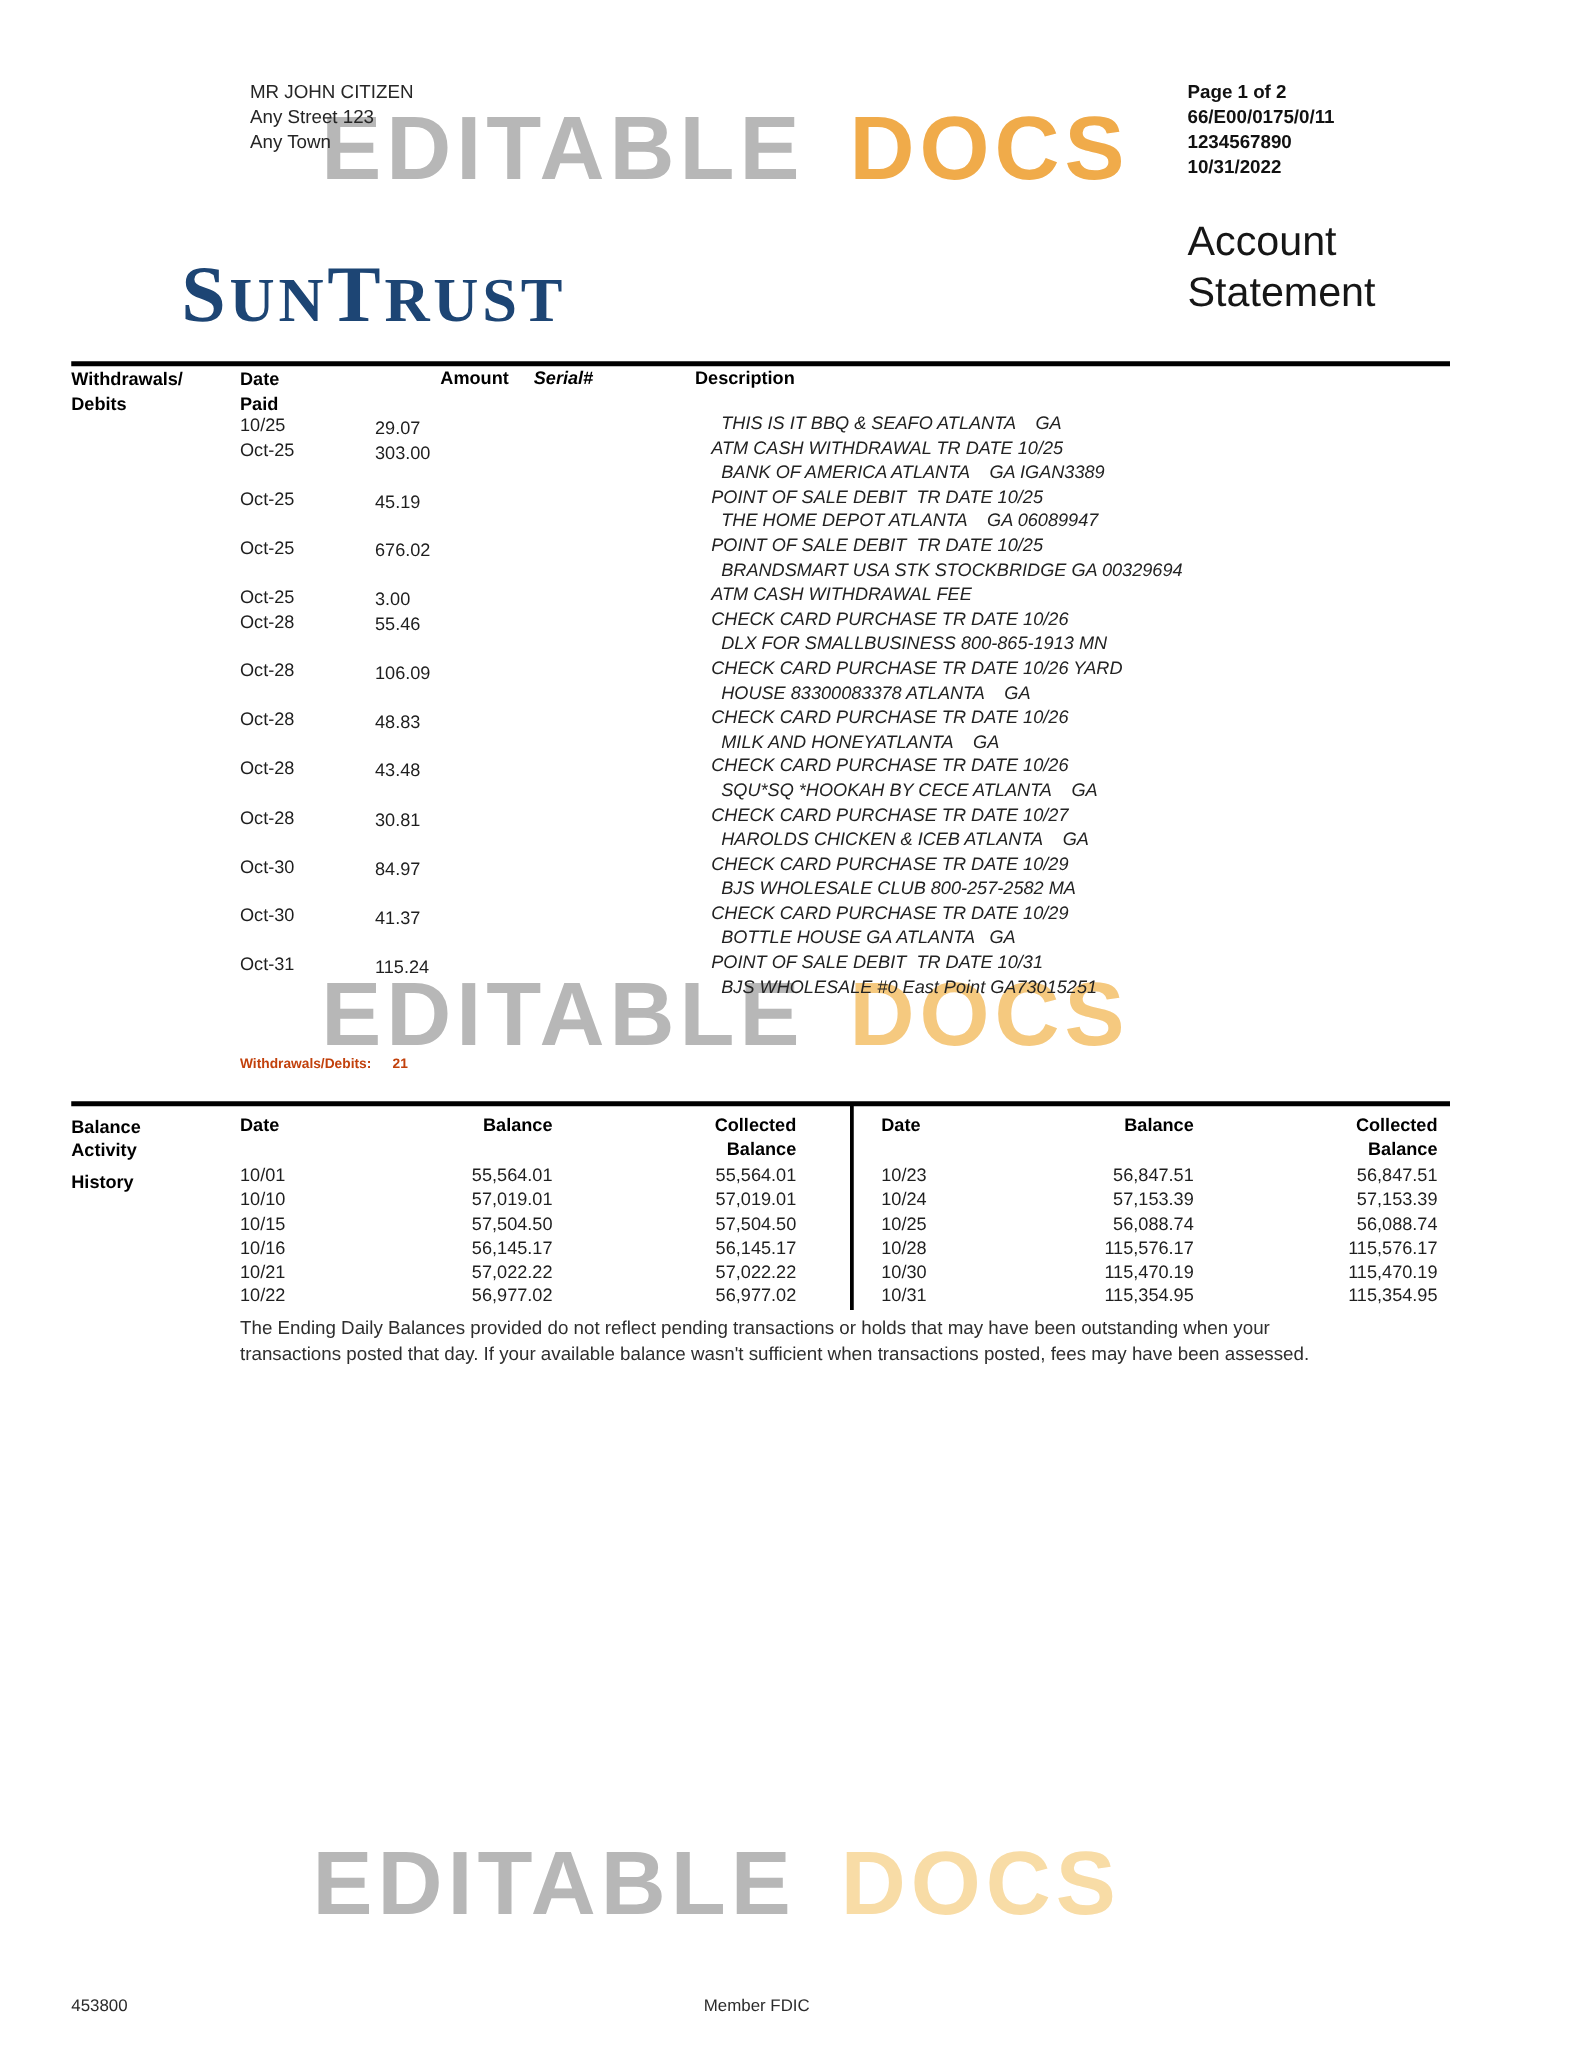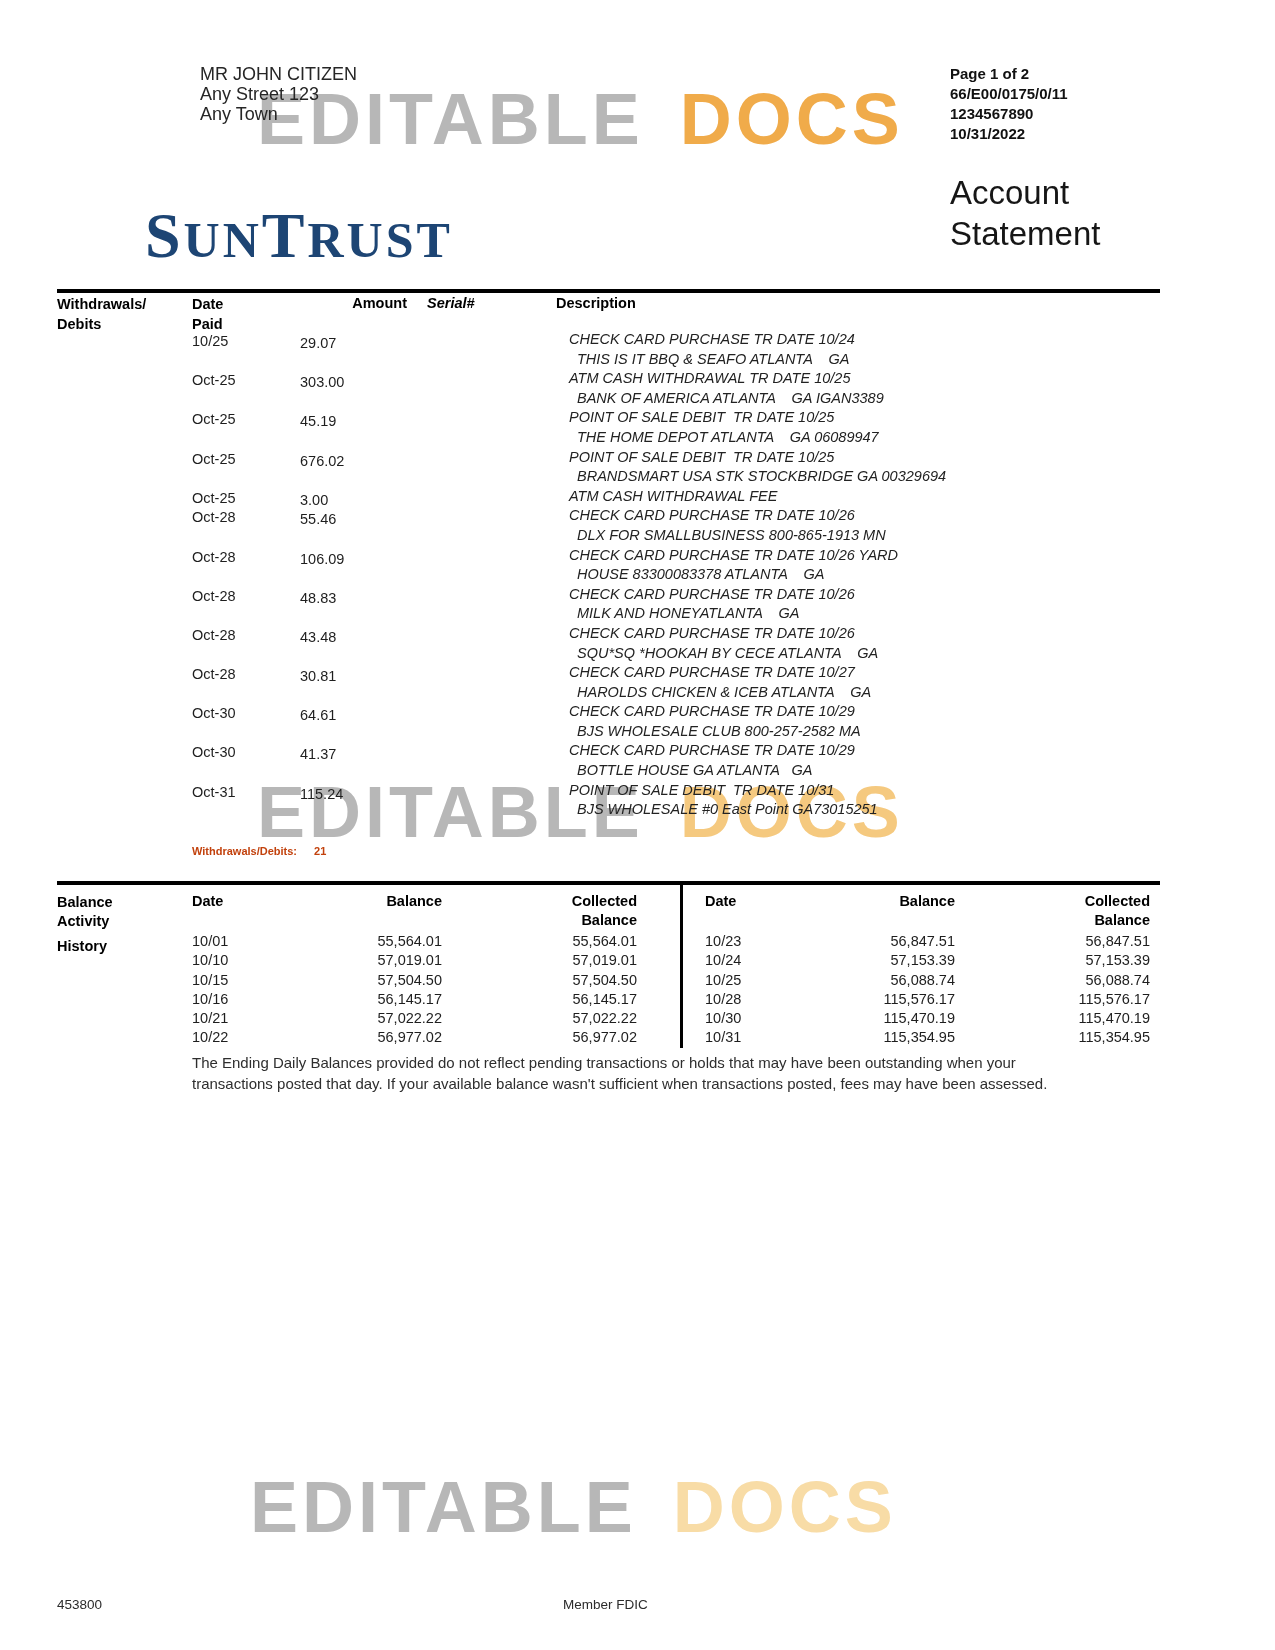--- a/index.html
+++ b/index.html
@@ -14,21 +14,21 @@
     white-space:nowrap;pointer-events:none;
   }
   .wm-gray{color:#b7b7b7;}
   .wm1{left:257px;top:83px;}
   .wm1 .wm-orange{color:#f0ab4a;}
   .wm2{left:257px;top:776px;}
   .wm2 .wm-orange{color:#f5c97f;}
   .wm3{left:250px;top:1471px;}
   .wm3 .wm-orange{color:#f8dca6;}
   
-  .addr{position:absolute;left:200px;top:64px;font-size:18px;line-height:20px;color:#262626;}
+  .addr{position:absolute;left:200px;top:64px;font-size:15px;line-height:20px;color:#262626;}
   .meta{position:absolute;left:950px;top:64px;font-size:15px;line-height:20px;font-weight:bold;color:#111;}
   .title{position:absolute;left:950px;top:172px;font-size:33px;line-height:41px;color:#161616;}
   .logo{position:absolute;left:145px;top:208px;color:#1d4574;font-family:"Liberation Serif",serif;font-weight:bold;letter-spacing:3px;white-space:nowrap;}
   .logo .lg-big{font-size:64px;line-height:56px;}
   .logo .lg-small{font-size:50px;line-height:56px;}
   
   .hr{position:absolute;left:57px;width:1103px;height:4px;background:#000;}
   .hr1{top:289px;}
   .hr2{top:881px;}
   .vdiv{position:absolute;left:680px;top:883px;width:3px;height:165px;background:#000;}
@@ -122,21 +122,20 @@
     <div class="wh-serial">Serial#</div>
     <div class="wh-desc">Description</div>
   </div>
 
   <div class="tx-list">
 
     <div class="tx-row">
       <span class="tx-date">10/25</span>
       <span class="tx-amount">29.07</span>
       <div class="tx-desc">
-        <div class="d1">CHECK CARD PURCHASE TR DATE 10/24</div>
         <div class="d2">THIS IS IT BBQ &amp; SEAFO ATLANTA    GA</div>
       </div>
     </div>
 
     <div class="tx-row">
       <span class="tx-date">Oct-25</span>
       <span class="tx-amount">303.00</span>
       <div class="tx-desc">
         <div class="d1">ATM CASH WITHDRAWAL TR DATE 10/25</div>
         <div class="d2">BANK OF AMERICA ATLANTA    GA IGAN3389</div>
@@ -210,21 +209,21 @@
       <span class="tx-date">Oct-28</span>
       <span class="tx-amount">30.81</span>
       <div class="tx-desc">
         <div class="d1">CHECK CARD PURCHASE TR DATE 10/27</div>
         <div class="d2">HAROLDS CHICKEN &amp; ICEB ATLANTA    GA</div>
       </div>
     </div>
 
     <div class="tx-row">
       <span class="tx-date">Oct-30</span>
-      <span class="tx-amount">64.61</span>
+      <span class="tx-amount">84.97</span>
       <div class="tx-desc">
         <div class="d1">CHECK CARD PURCHASE TR DATE 10/29</div>
         <div class="d2">BJS WHOLESALE CLUB 800-257-2582 MA</div>
       </div>
     </div>
 
     <div class="tx-row">
       <span class="tx-date">Oct-30</span>
       <span class="tx-amount">41.37</span>
       <div class="tx-desc">

